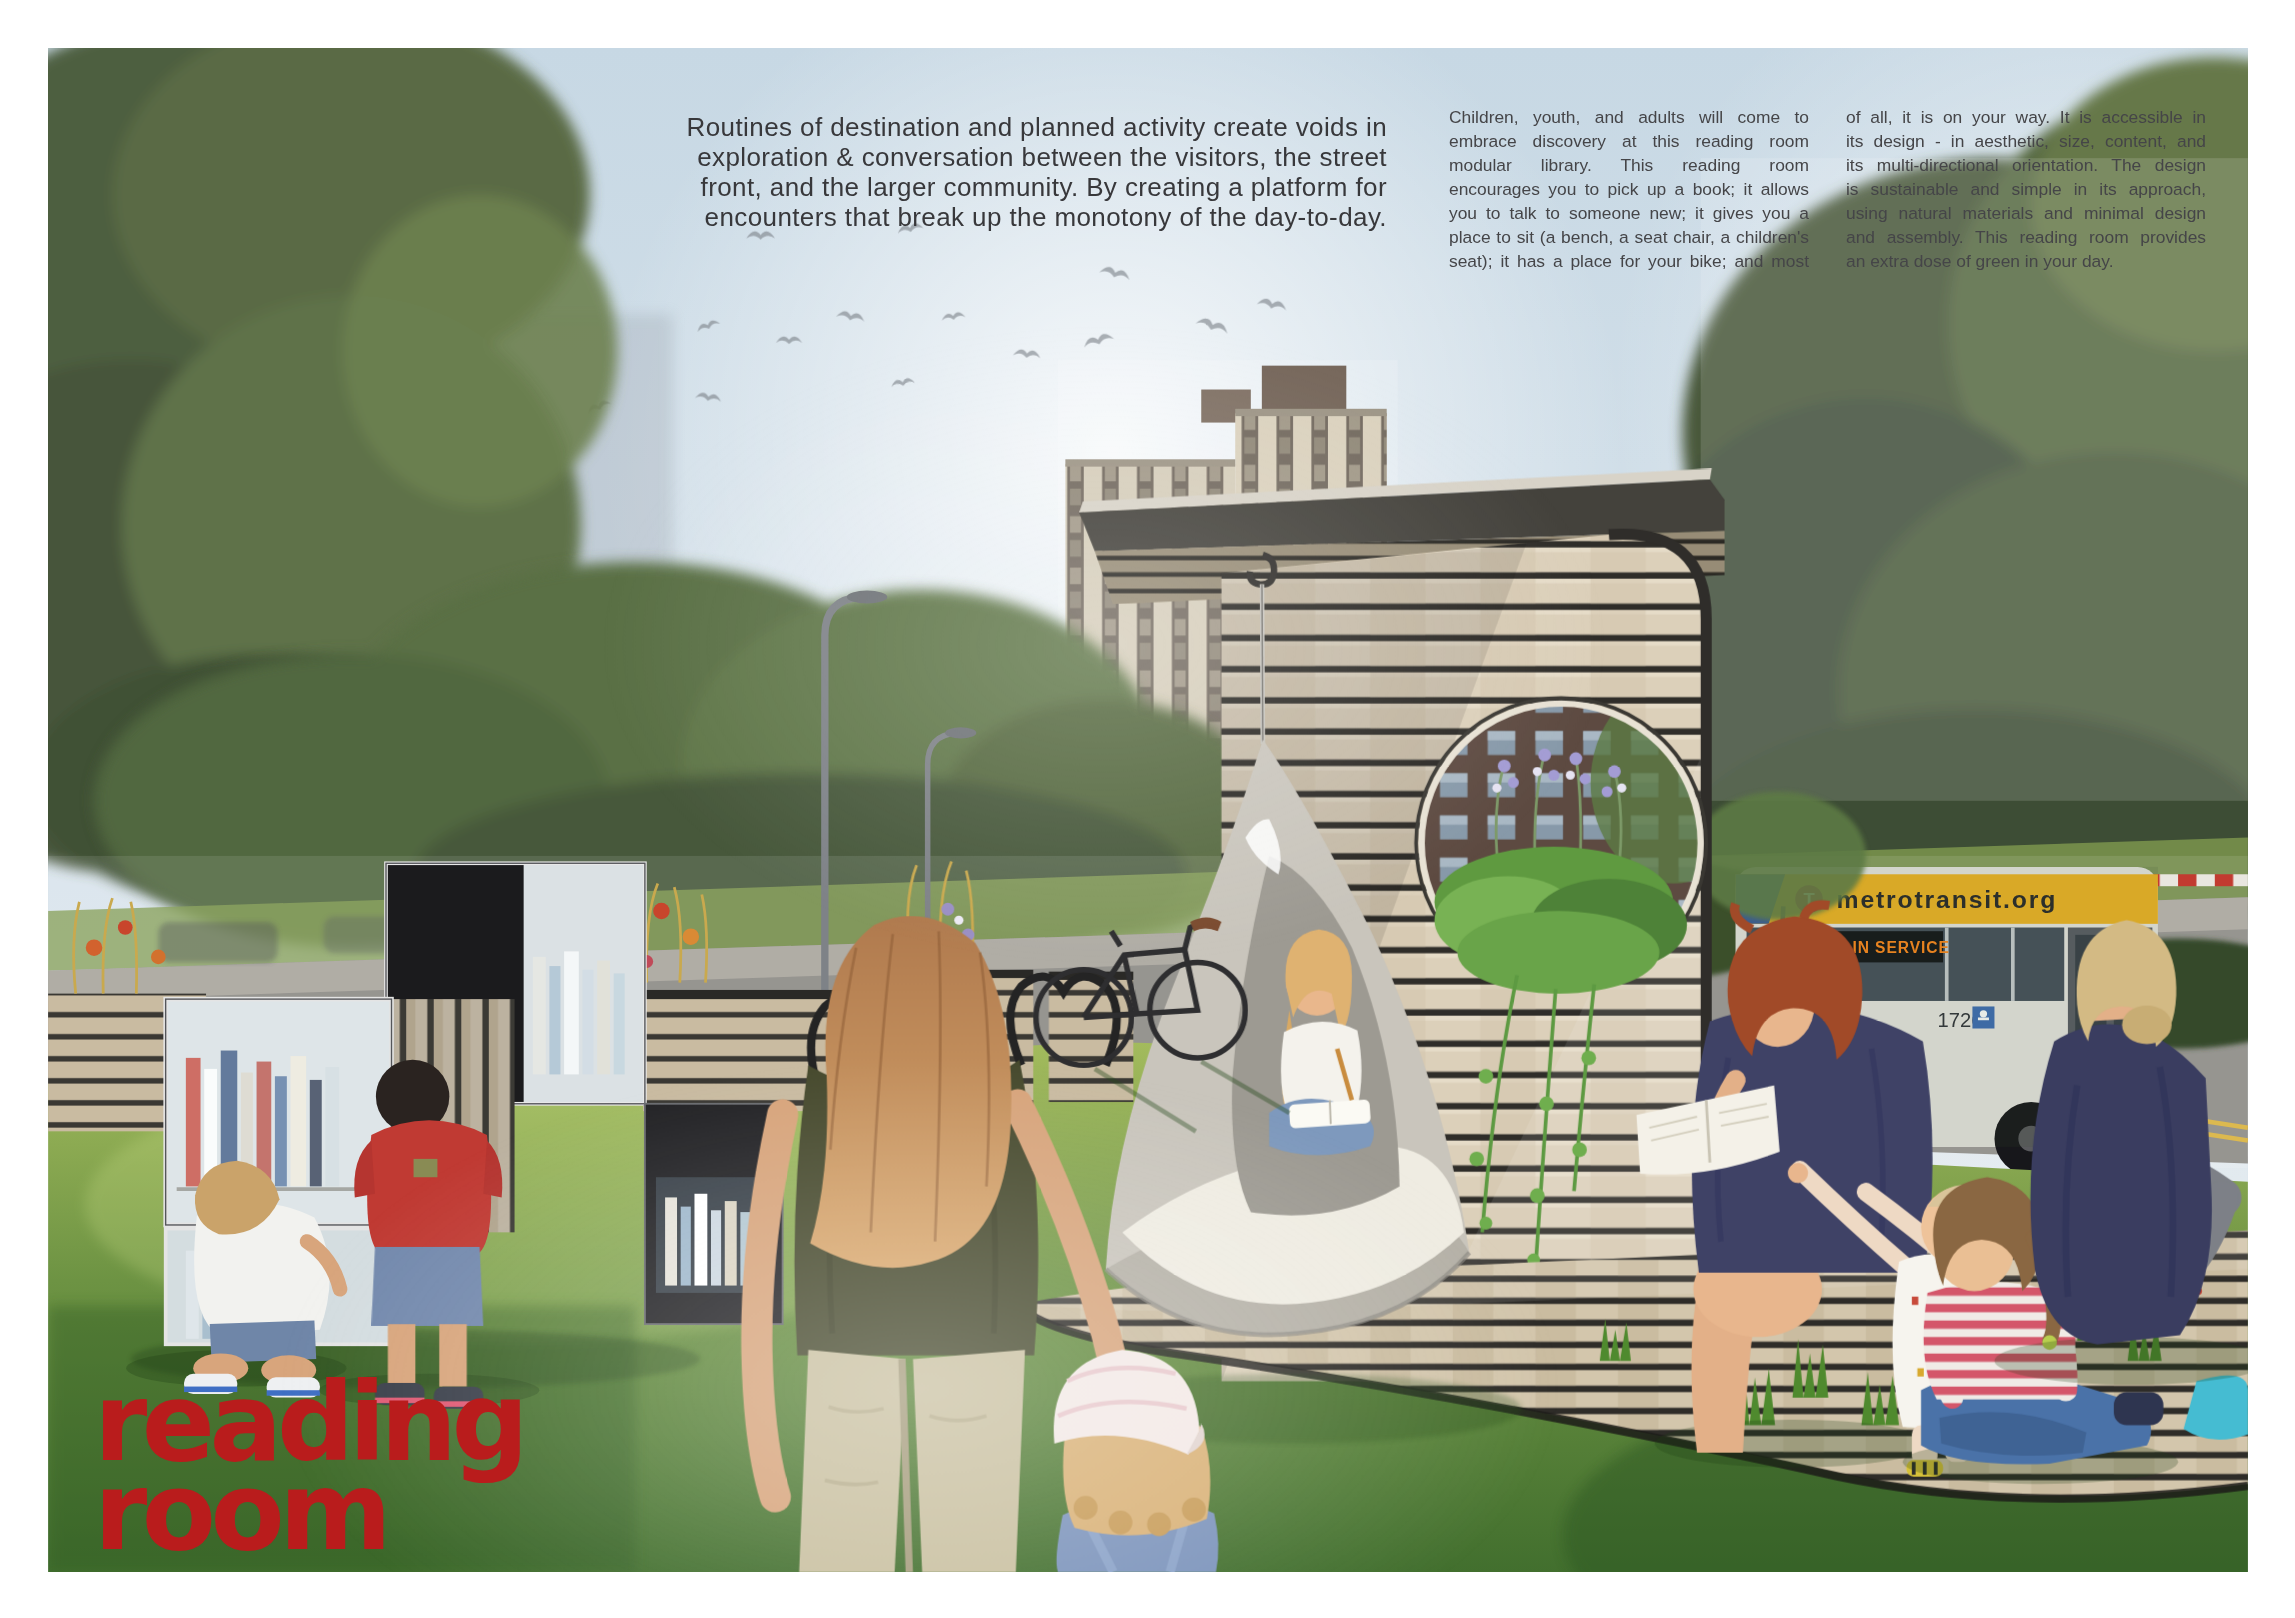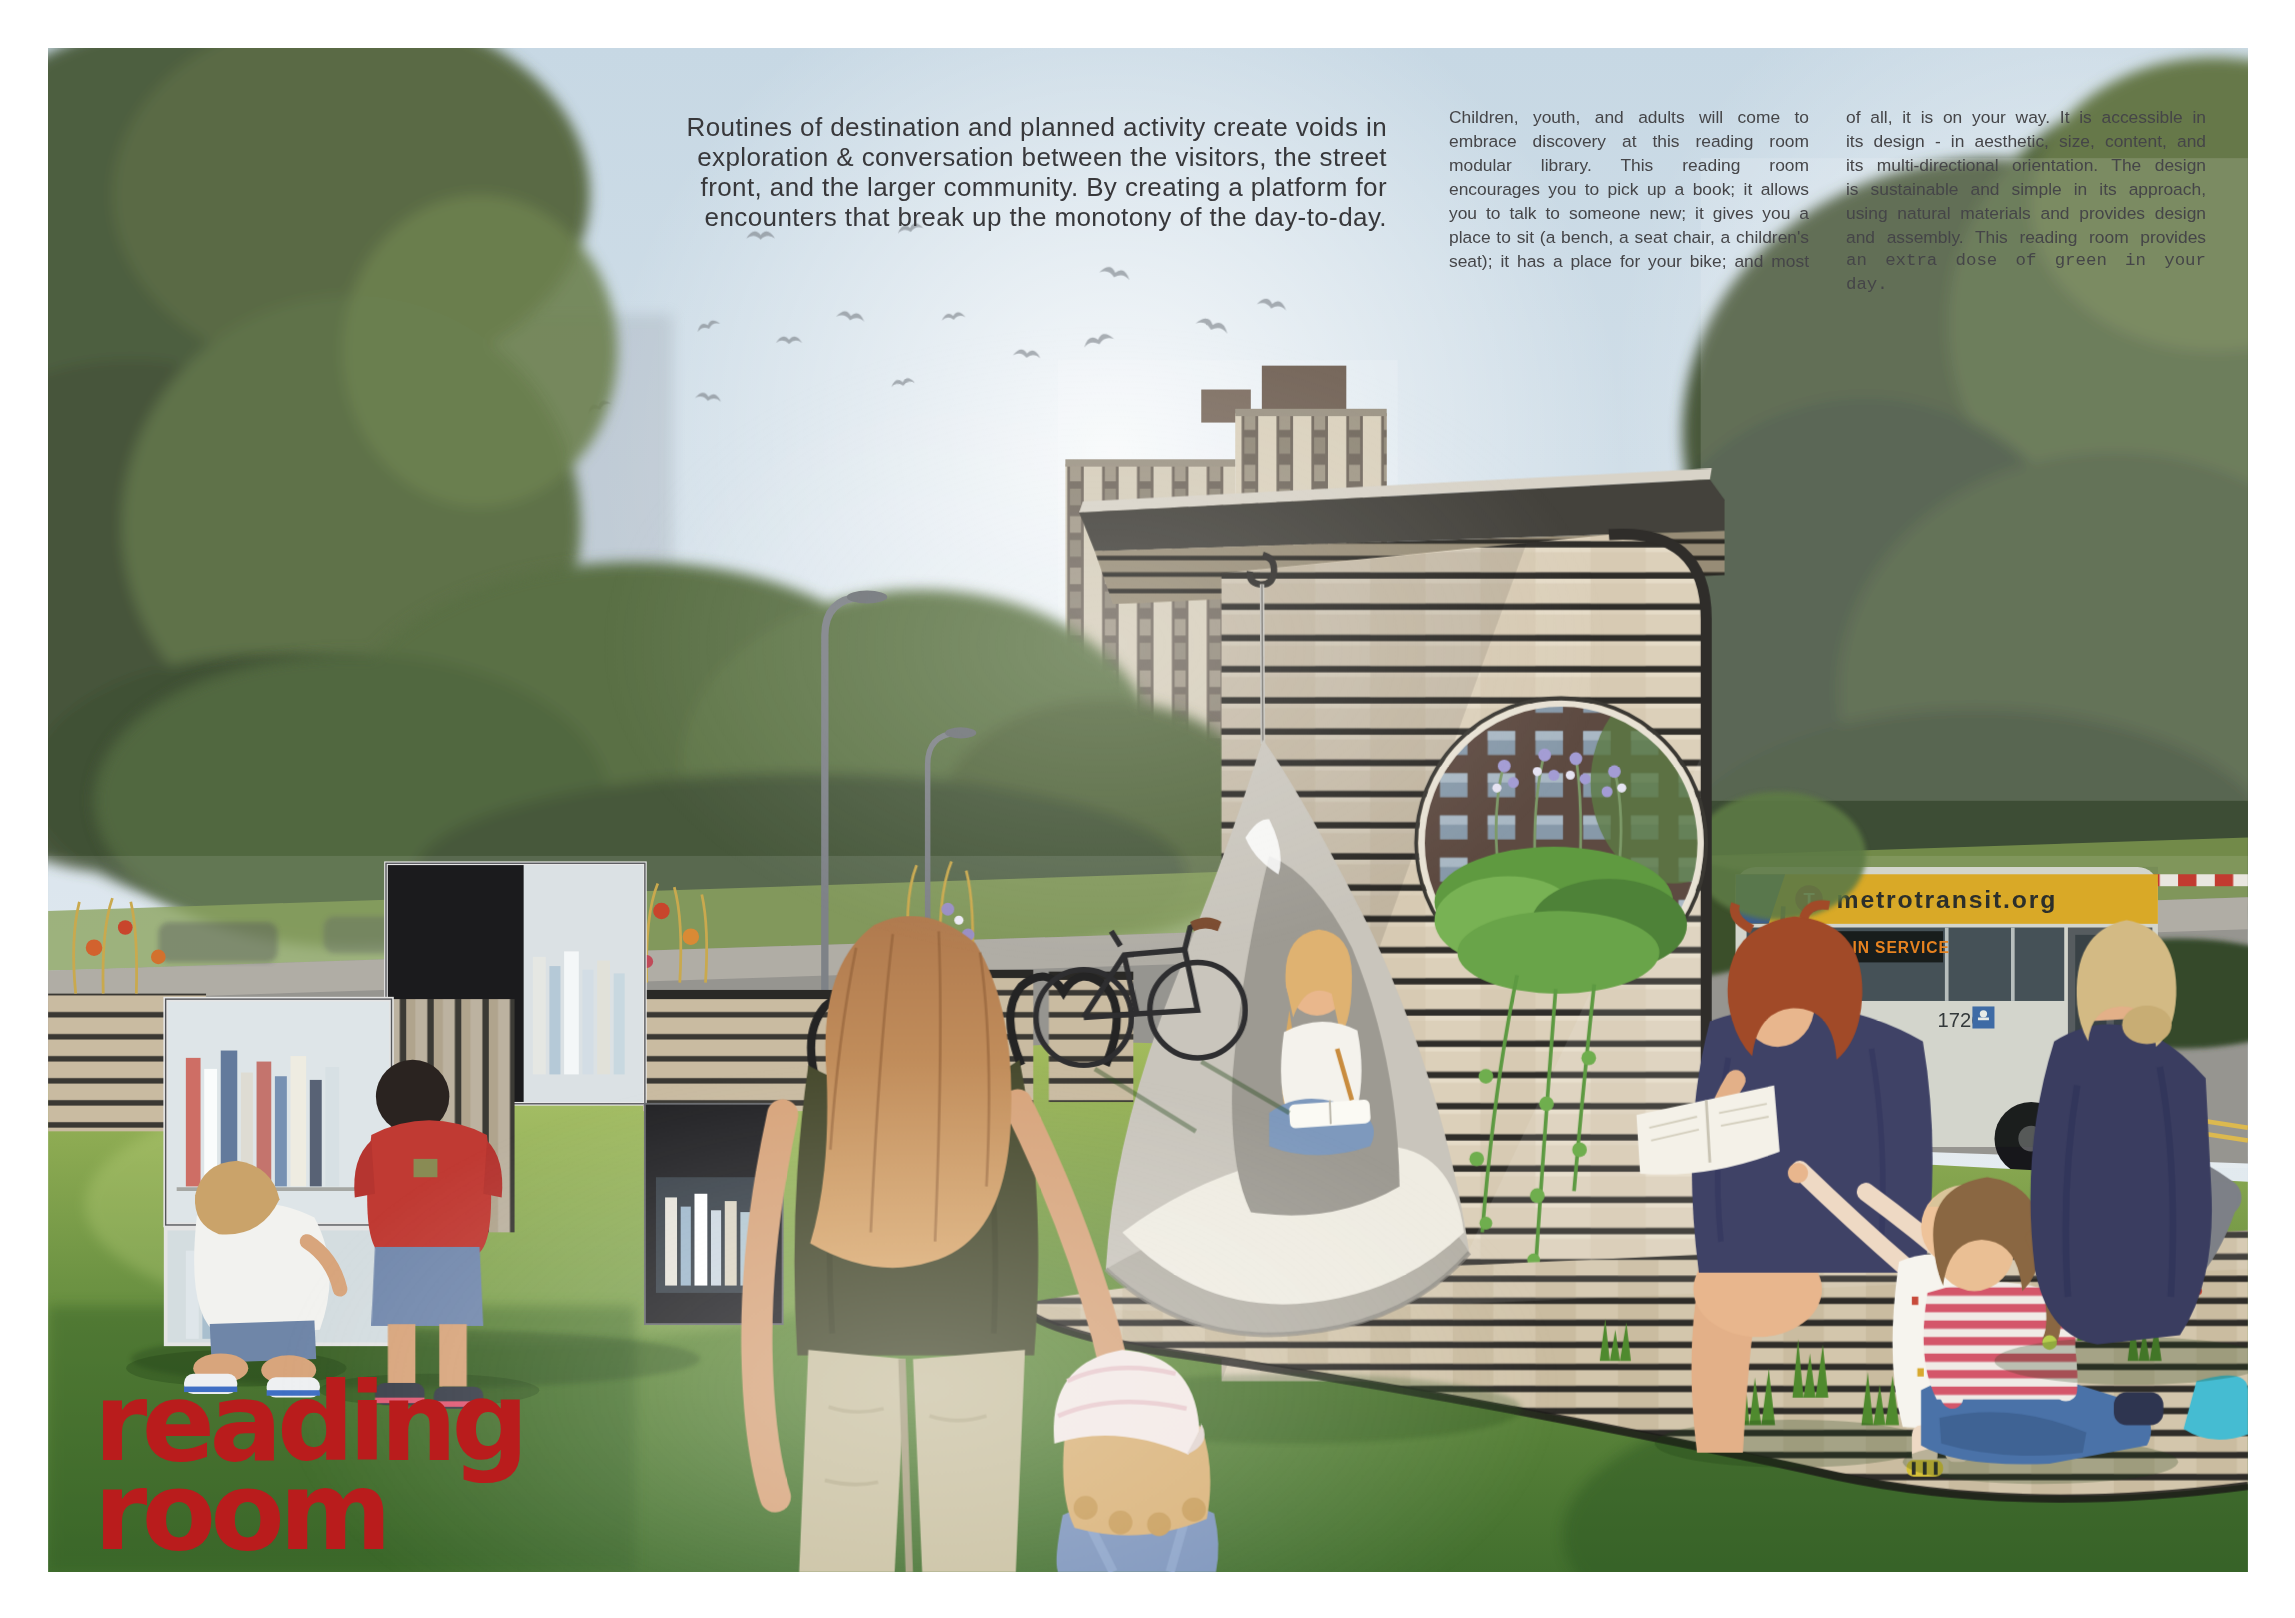--- a/index.html
+++ b/index.html
@@ -5,21 +5,21 @@
   html,body{margin:0;padding:0;background:#ffffff;}
   .page{position:relative;width:2296px;height:1619px;background:#ffffff;overflow:hidden;
         font-family:"Liberation Sans", sans-serif;}
   .photo{position:absolute;left:48px;top:48px;width:2200px;height:1524px;overflow:hidden;background:#cfdde8;}
   .photo svg{position:absolute;left:0;top:0;}
   .overlay{position:absolute;z-index:5;}
   .intro{left:588px;top:44px;width:751px;text-align:right;
          font-size:26px;line-height:30px;color:#38383b;letter-spacing:0.4px;font-weight:400;margin-top:20px;}
   .col{top:57px;width:360px;font-size:17.4px;line-height:24px;color:#454548;}
   .col .jl{text-align:justify;text-align-last:justify;}
-  .col .jl.last{text-align-last:left;font-family:Liberation Mono, monospace;}
+  .col .jl.last{text-align-last:left;}
   .col1{left:1401px;}
   .col2{left:1798px;}
   .title{left:46px;top:1330px;color:#b91c1c;font-weight:bold;
          font-family:"DejaVu Sans","Liberation Sans",sans-serif;
          font-size:108px;line-height:89px;letter-spacing:-5.5px;}
   .busT{font-family:"Liberation Sans",sans-serif;}
 </style>
 </head>
 <body>
 
@@ -658,21 +658,21 @@
     <div class="jl">you to talk to someone new; it gives you a</div>
     <div class="jl">place to sit (a bench, a seat chair, a children's</div>
     <div class="jl">seat); it has a place for your bike; and most</div>
   </div>
 
   <div class="overlay col col2">
     <div class="jl">of all, it is on your way. It is accessible in</div>
     <div class="jl">its design - in aesthetic, size, content, and</div>
     <div class="jl">its multi-directional orientation. The design</div>
     <div class="jl">is sustainable and simple in its approach,</div>
-    <div class="jl">using natural materials and provides design</div>
+    <div class="jl">using natural materials and minimal design</div>
     <div class="jl">and assembly. This reading room provides</div>
     <div class="jl last">an extra dose of green in your day.</div>
   </div>
 
   <div class="overlay title">
     <div>reading</div>
     <div>room</div>
   </div>
 
   </div>

